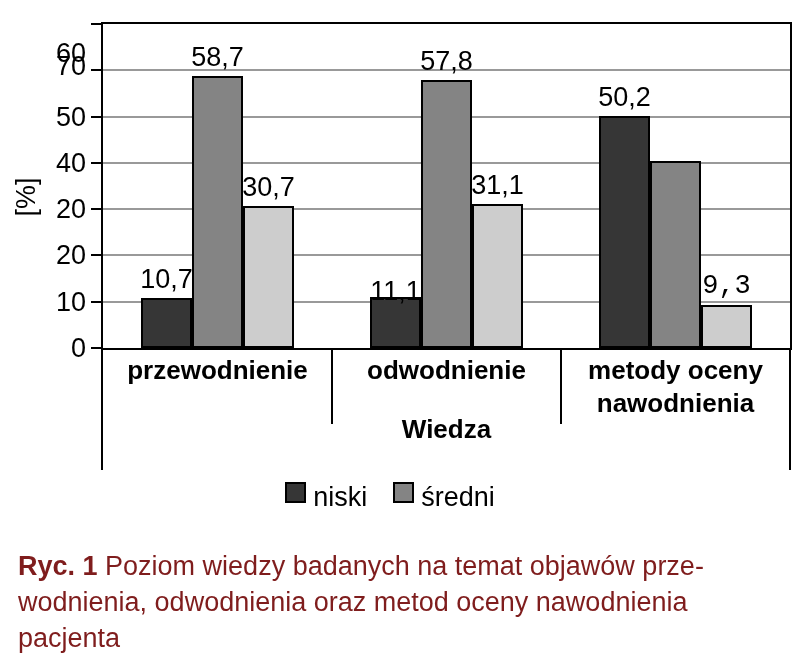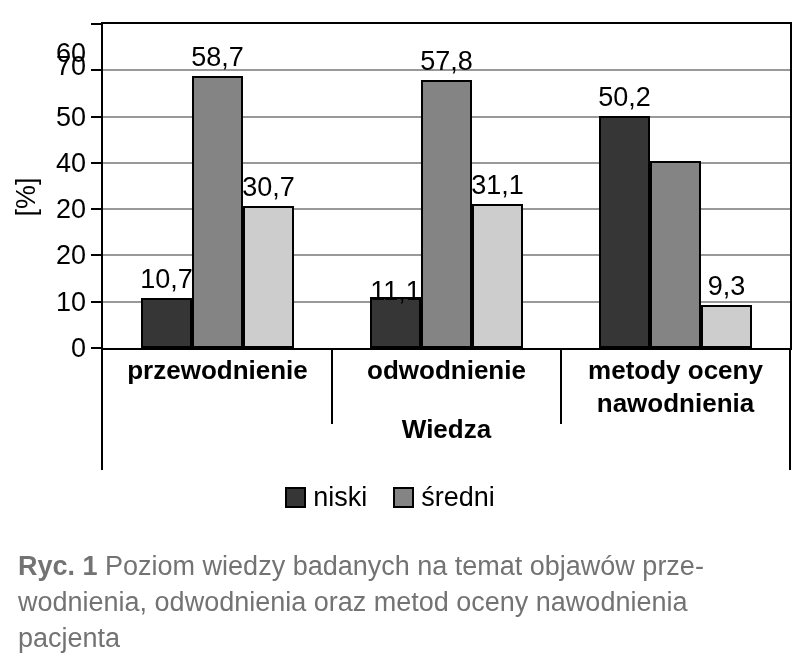--- a/index.html
+++ b/index.html
@@ -105,39 +105,39 @@
     position: absolute;
     left: 0; top: 481px; width: 780px; height: 32px;
     display: flex;
     justify-content: center;
     align-items: center;
     gap: 26px;
     z-index: 4;
   }
   .legend-item {
     display: flex;
-    align-items: center;
+    align-items: flex-start;
     gap: 7px;
   }
   .legend-marker {
     width: 17px; height: 17px;
     border: 2px solid #000;
     box-sizing: content-box;
   }
   .legend-label {
     font-size: 27px;
     line-height: 30px;
   }
   .caption {
     position: absolute;
     left: 18px; top: 548px; width: 772px;
     margin: 0;
     font-size: 27px;
     line-height: 36px;
-    color: #737373;
+    color: #7f1d1d;
   }
   .caption strong { font-weight: 700; }
 </style>
 </head>
 <body>
 
 <div class="stage">
   <div class="chart" id="chart">
     <div class="ylabel">[%]</div>
     <div class="plot-border"></div>
@@ -183,21 +183,21 @@
       <div class="bar" style="left: 192px; top: 76.3029px; height: 271.697px; background: rgb(132, 132, 132);"></div>
       <div class="bar-value" style="left: 167.5px; top: 41.3029px;">58,7</div>
       <div class="bar" style="left: 421px; top: 80.4686px; height: 267.531px; background: rgb(132, 132, 132);"></div>
       <div class="bar-value" style="left: 396.5px; top: 45.4686px;">57,8</div>
       <div class="bar" style="left: 650px; top: 161.006px; height: 186.994px; background: rgb(132, 132, 132);"></div>
       <div class="bar" style="left: 243px; top: 205.903px; height: 142.097px; background: rgb(205, 205, 205);"></div>
       <div class="bar-value" style="left: 218.5px; top: 170.903px;">30,7</div>
       <div class="bar" style="left: 472px; top: 204.051px; height: 143.949px; background: rgb(205, 205, 205);"></div>
       <div class="bar-value" style="left: 447.5px; top: 169.051px;">31,1</div>
       <div class="bar" style="left: 701px; top: 304.954px; height: 43.0457px; background: rgb(205, 205, 205);"></div>
-      <div class="bar-value" style="left: 676.5px; top: 269.954px;">9,3</div>
+      <div class="bar-value" style="left: 676.5px; top: 269.954px; font-family: Liberation Mono, monospace;">9,3</div>
       <div class="cat-label" style="left: 331.5px;">odwodnienie</div>
       <div class="cat-label" style="left: 102.5px;">przewodnienie</div>
       <div class="cat-label" style="left: 560.5px;">metody oceny nawodnienia</div>
       <div class="cat-sep" style="left: 331px;"></div>
       <div class="cat-sep" style="left: 560px;"></div>
       <div class="axis-edge" style="left: 101px;"></div>
       <div class="axis-edge" style="left: 789px;"></div>
     </div>
   <p class="caption">
     <strong>Ryc. 1</strong>

